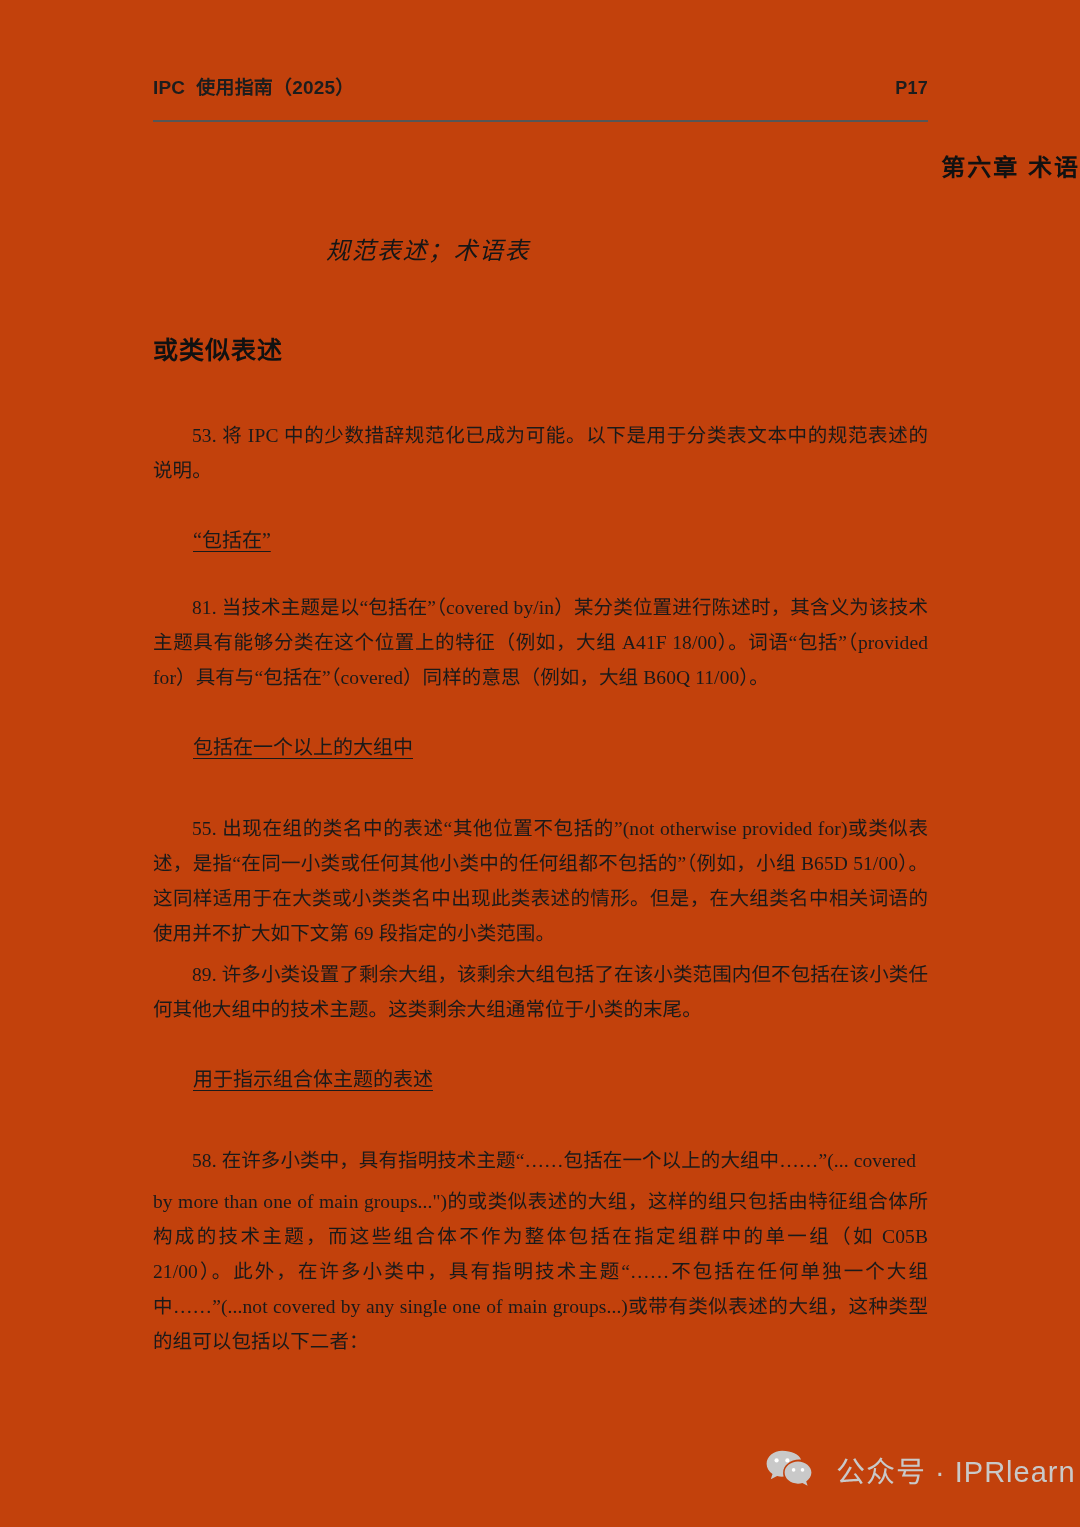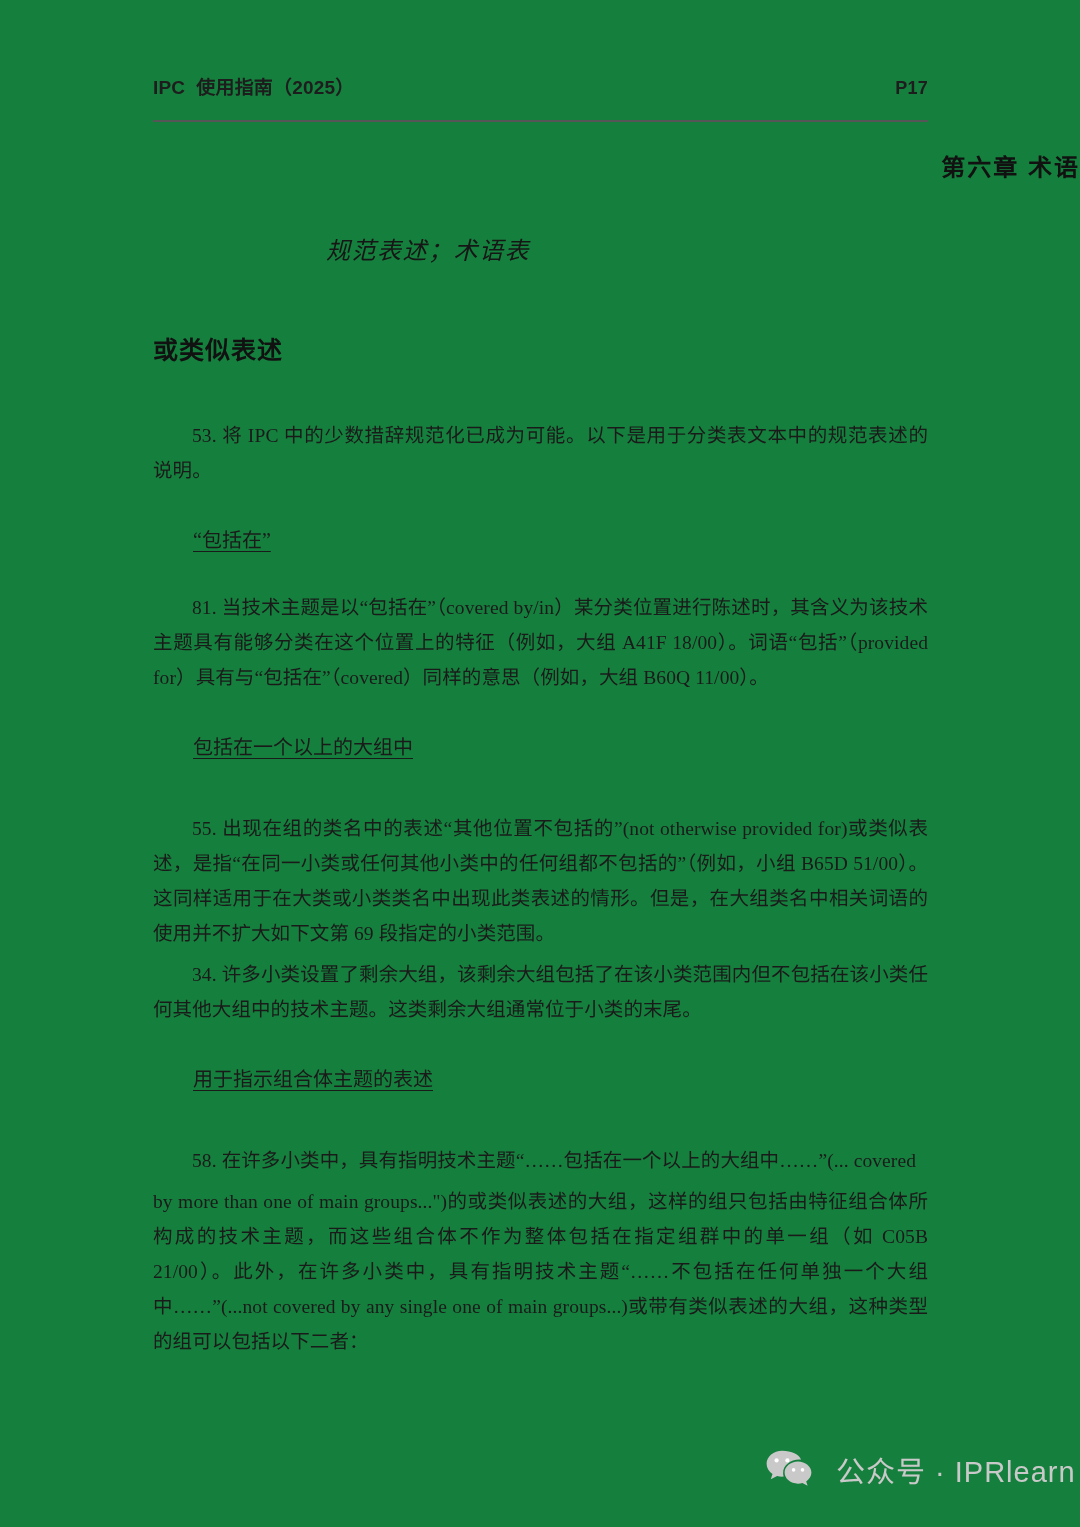--- a/index.html
+++ b/index.html
@@ -14,21 +14,21 @@
     position: relative;
     overflow: hidden;
     font-family: "Liberation Serif", "DejaVu Serif", serif;
     color: #1a1a1a;
     -webkit-font-smoothing: antialiased;
   }
 
   .page {
     position: absolute;
     inset: 0;
-    background: #15803d;
+    background: #c2410c;
   }
 
   
   .running-head {
     position: absolute;
     left: 153px;
     top: 72px;
     width: 775px;
     display: flex;
     align-items: baseline;
@@ -175,21 +175,21 @@
 
     <p class="subhead">
       <span class="u">包括在一个以上的大组中</span>
     </p>
 
     <div class="gap-md"></div>
 
     <p class="para tight">55.  出现在组的类名中的表述“其他位置不包括的”(not otherwise provided for)或类似表述，是指“在同一小类或任何其他小类中的任何组都不包括的”（例如，小组  B65D 51/00）。这同样适用于在大类或小类类名中出现此类表述的情形。但是，在大组类名中相关词语的使用并不扩大如下文第  69  段指定的小类范围。</p>
 
 
-    <p class="para tight">34.  许多小类设置了剩余大组，该剩余大组包括了在该小类范围内但不包括在该小类任何其他大组中的技术主题。这类剩余大组通常位于小类的末尾。</p>
+    <p class="para tight">89.  许多小类设置了剩余大组，该剩余大组包括了在该小类范围内但不包括在该小类任何其他大组中的技术主题。这类剩余大组通常位于小类的末尾。</p>
 
     <div class="gap-md"></div>
 
     <p class="subhead">
       <span class="u">用于指示组合体主题的表述</span>
     </p>
 
     <div class="gap-md"></div>
 
     <p class="para tight">58.  在许多小类中，具有指明技术主题“……包括在一个以上的大组中……”(... covered</p>

